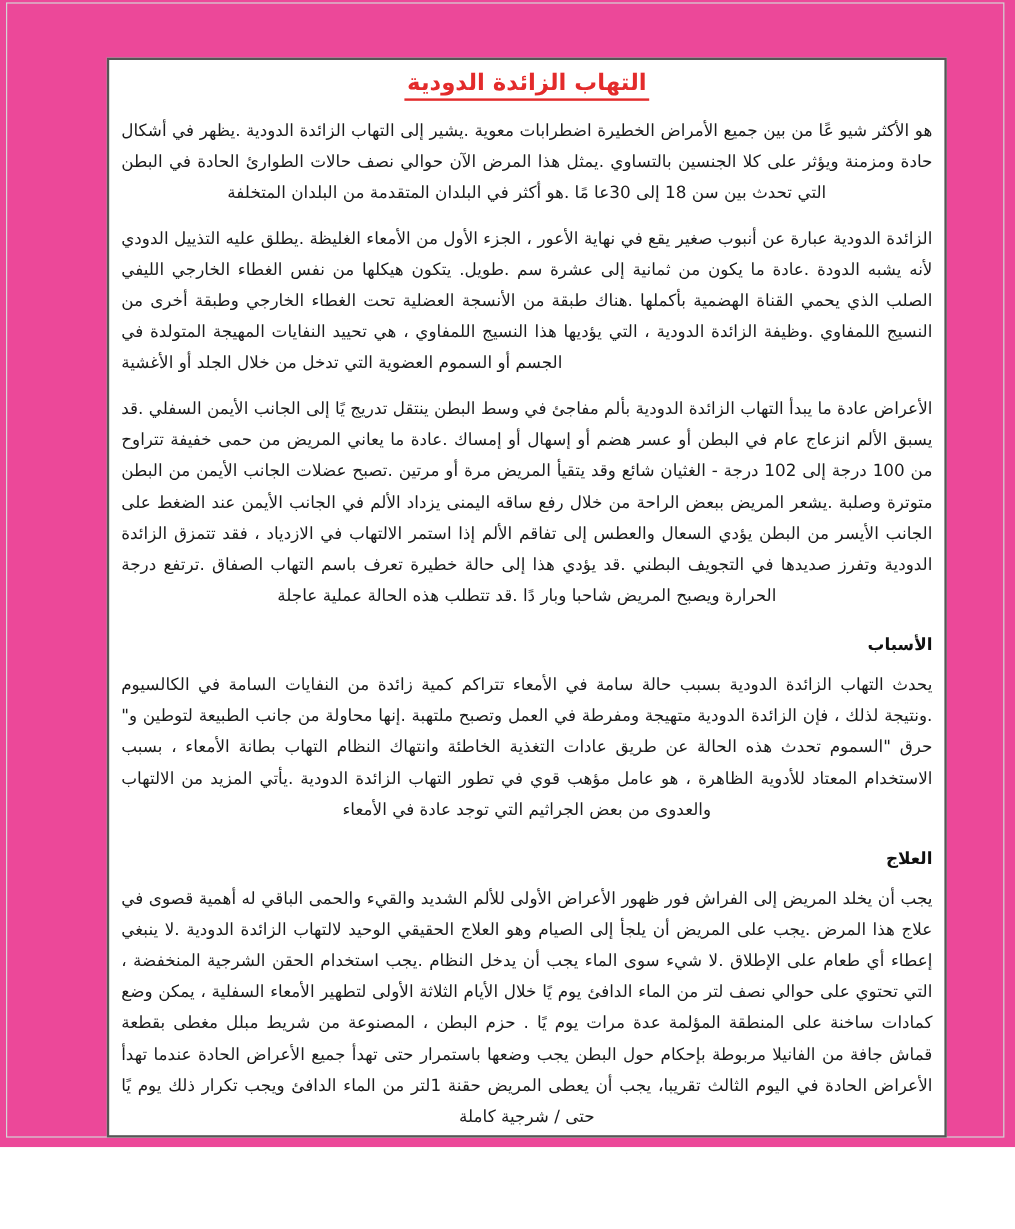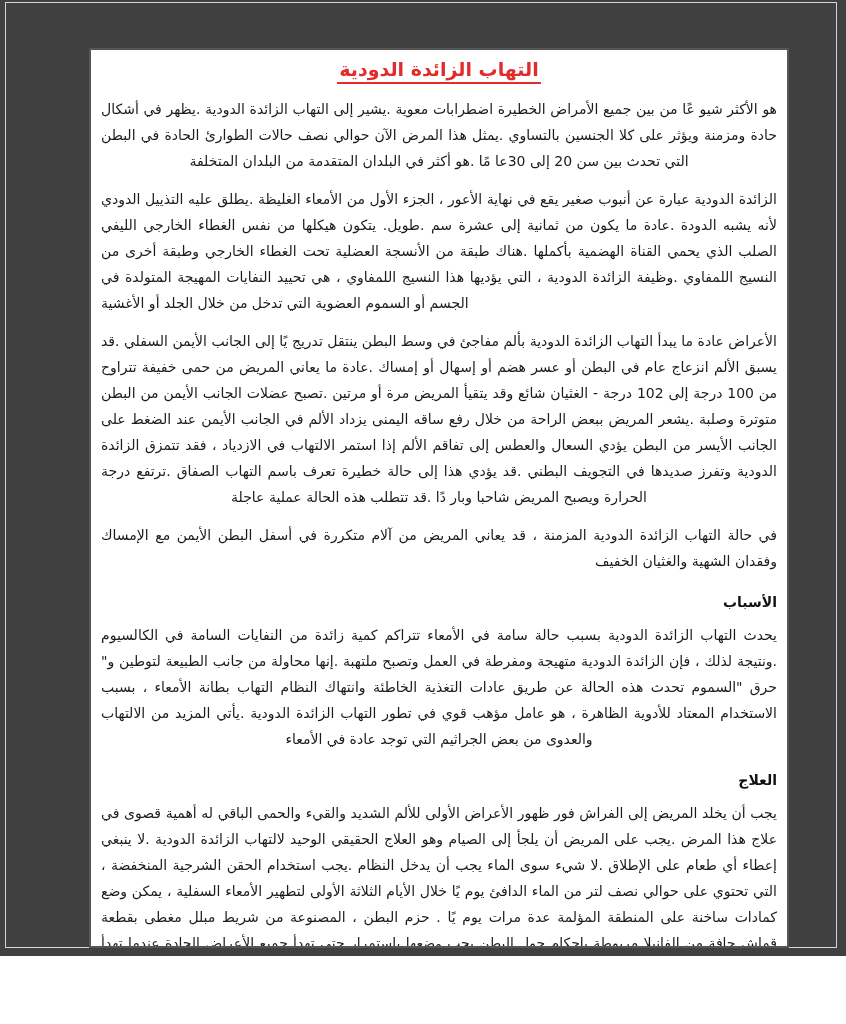--- a/index.html
+++ b/index.html
@@ -1,17 +1,17 @@
 <!DOCTYPE html>
 <html lang="ar"><head>
 <meta charset="utf-8">
 <style>
   html,body{margin:0;padding:0;background:#ffffff;}
   .screen{
-    position:relative;width:846px;height:956px;background:#404040;overflow:hidden;
+    position:relative;width:846px;height:956px;background:#ec4899;overflow:hidden;
     font-family:"DejaVu Sans",sans-serif;color:#1b1b1b;
   }
   .page-edge{
     position:absolute;left:5px;top:2px;right:9px;bottom:8px;
     border:1px solid #d4d4d4;pointer-events:none;
   }
   .content-box{
     position:absolute;left:89px;top:48px;width:700px;height:900px;
     box-sizing:border-box;border:2px solid #565656;
     padding:2px 10px 0 10px;overflow:hidden;direction:rtl;background:#ffffff;
@@ -56,27 +56,26 @@
 <div class="screen">
 
   <div class="page-edge"></div>
 
   <div class="content-box">
 
     <h1 class="doc-title">
       <span class="title-underline">التهاب الزائدة الدودية</span>
     </h1>
 
-    <p class="body last-center">هو الأكثر شيو عًا من بين جميع الأمراض الخطيرة اضطرابات  معوية .يشير إلى التهاب الزائدة الدودية .يظهر في أشكال حادة ومزمنة ويؤثر  على كلا الجنسين بالتساوي .يمثل هذا المرض الآن حوالي نصف حالات الطوارئ الحادة في البطن التي تحدث بين سن 20 إلى 30عا مًا .هو أكثر  في البلدان المتقدمة من البلدان المتخلفة</p>
+    <p class="body last-center">هو الأكثر شيو عًا من بين جميع الأمراض الخطيرة اضطرابات  معوية .يشير إلى التهاب الزائدة الدودية .يظهر في أشكال حادة ومزمنة ويؤثر  على كلا الجنسين بالتساوي .يمثل هذا المرض الآن حوالي نصف حالات الطوارئ الحادة في البطن التي تحدث بين سن 18 إلى 30عا مًا .هو أكثر  في البلدان المتقدمة من البلدان المتخلفة</p>
 
     <p class="body last-left">الزائدة الدودية عبارة عن أنبوب صغير يقع في نهاية الأعور ، الجزء الأول من الأمعاء الغليظة .يطلق عليه التذييل الدودي لأنه يشبه الدودة .عادة ما يكون من ثمانية إلى عشرة سم .طويل. يتكون هيكلها من نفس الغطاء الخارجي الليفي الصلب الذي يحمي القناة الهضمية بأكملها .هناك طبقة من الأنسجة العضلية تحت الغطاء الخارجي وطبقة أخرى من النسيج اللمفاوي .وظيفة الزائدة الدودية ، التي يؤديها هذا النسيج اللمفاوي ، هي تحييد النفايات المهيجة المتولدة في الجسم أو السموم العضوية التي تدخل من خلال الجلد أو الأغشية</p>
 
     <p class="body last-center"><span class="inline-bold">الأعراض</span><span> عادة ما يبدأ التهاب الزائدة الدودية بألم مفاجئ في وسط البطن ينتقل تدريج يًا إلى الجانب الأيمن السفلي .قد يسبق الألم انزعاج عام في البطن أو عسر  هضم أو إسهال أو إمساك .عادة ما يعاني المريض من حمى خفيفة تتراوح من 100 درجة إلى 102 درجة - الغثيان شائع وقد يتقيأ المريض مرة أو مرتين .تصبح عضلات الجانب الأيمن من البطن متوترة وصلبة .يشعر المريض ببعض الراحة من خلال رفع ساقه اليمنى يزداد الألم في الجانب الأيمن عند الضغط على الجانب الأيسر من البطن يؤدي السعال والعطس إلى تفاقم الألم إذا استمر الالتهاب في الازدياد ، فقد تتمزق الزائدة الدودية وتفرز صديدها في التجويف البطني .قد يؤدي هذا إلى حالة خطيرة تعرف باسم التهاب الصفاق .ترتفع درجة الحرارة ويصبح المريض شاحبا وبار دًا .قد تتطلب هذه الحالة عملية عاجلة</span></p>
 
-    <p class="body last-right">في حالة التهاب الزائدة الدودية المزمنة ، قد يعاني المريض من آلام متكررة في أسفل البطن الأيمن مع الإمساك وفقدان الشهية والغثيان الخفيف</p>
 
     <h2 class="sec">الأسباب</h2>
 
     <p class="body last-center">يحدث التهاب الزائدة الدودية بسبب حالة سامة في الأمعاء تتراكم كمية زائدة من النفايات السامة في الكالسيوم .ونتيجة لذلك ، فإن الزائدة الدودية متهيجة ومفرطة في العمل وتصبح ملتهبة .إنها محاولة من جانب الطبيعة لتوطين و" حرق "السموم تحدث هذه الحالة عن طريق عادات التغذية الخاطئة وانتهاك النظام التهاب بطانة الأمعاء ، بسبب الاستخدام المعتاد للأدوية الظاهرة ، هو عامل مؤهب قوي في تطور التهاب الزائدة الدودية .يأتي المزيد من الالتهاب والعدوى من بعض الجراثيم التي توجد عادة في الأمعاء</p>
 
     <h2 class="sec">العلاج</h2>
 
     <p class="body last-center">يجب أن يخلد المريض إلى الفراش فور  ظهور  الأعراض الأولى للألم الشديد والقيء والحمى الباقي له أهمية قصوى في علاج هذا المرض .يجب على المريض أن يلجأ إلى  الصيام وهو العلاج الحقيقي الوحيد لالتهاب الزائدة الدودية .لا ينبغي إعطاء أي طعام على الإطلاق .لا شيء سوى الماء يجب أن يدخل النظام .يجب استخدام الحقن الشرجية المنخفضة ، التي تحتوي على حوالي نصف لتر من الماء الدافئ يوم يًا خلال الأيام الثلاثة الأولى لتطهير الأمعاء السفلية ، يمكن وضع كمادات ساخنة على المنطقة المؤلمة عدة مرات يوم يًا . حزم البطن ، المصنوعة من شريط مبلل مغطى بقطعة قماش جافة من الفانيلا مربوطة بإحكام حول البطن يجب وضعها باستمرار حتى تهدأ جميع الأعراض الحادة عندما تهدأ الأعراض الحادة في اليوم الثالث تقريبا، يجب أن يعطى المريض حقنة 1لتر من الماء الدافئ ويجب تكرار ذلك يوم يًا حتى / شرجية كاملة</p>
 
   </div>

